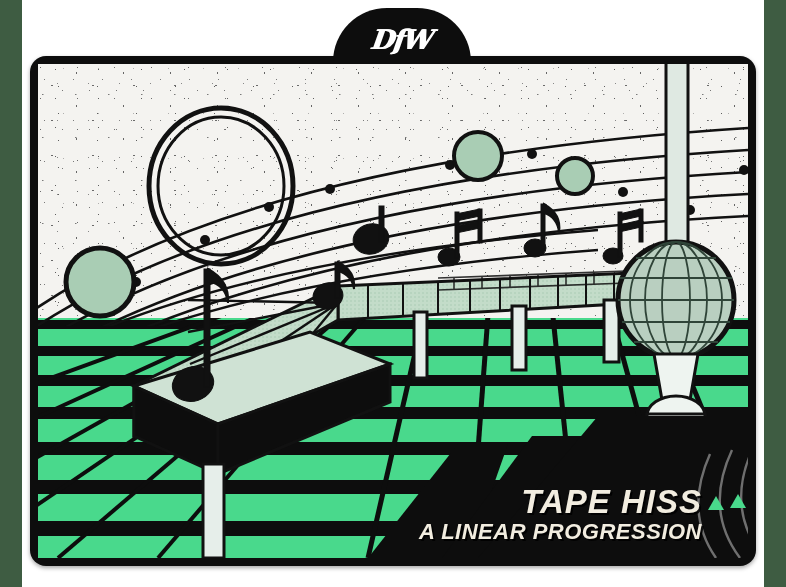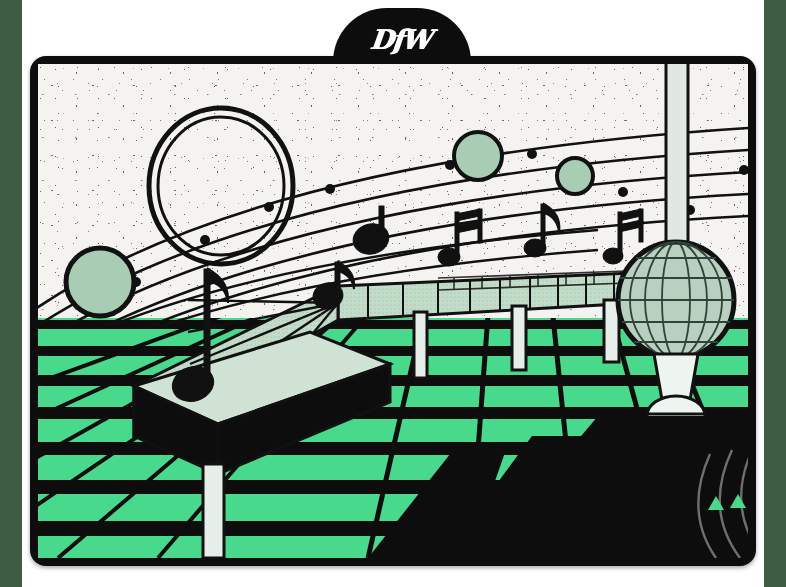--- a/index.html
+++ b/index.html
@@ -392,16 +392,20 @@
           <path d="M716 382 q-30 62 10 112"></path>
           <path d="M738 378 q-32 64 12 116"></path>
         </g>
         <g fill="#49d98c">
           <polygon points="678,432 686,446 670,446"></polygon>
           <polygon points="700,430 708,444 692,444"></polygon>
           <polygon points="722,428 730,442 714,442"></polygon>
         </g>
       </svg>
 
+      <div id="title-block">
+        <div id="album-title">TAPE HISS</div>
+        <div id="album-subtitle">A LINEAR PROGRESSION</div>
+      </div>
 
     </div>
   </div>
 </div>
 
 </body></html>

